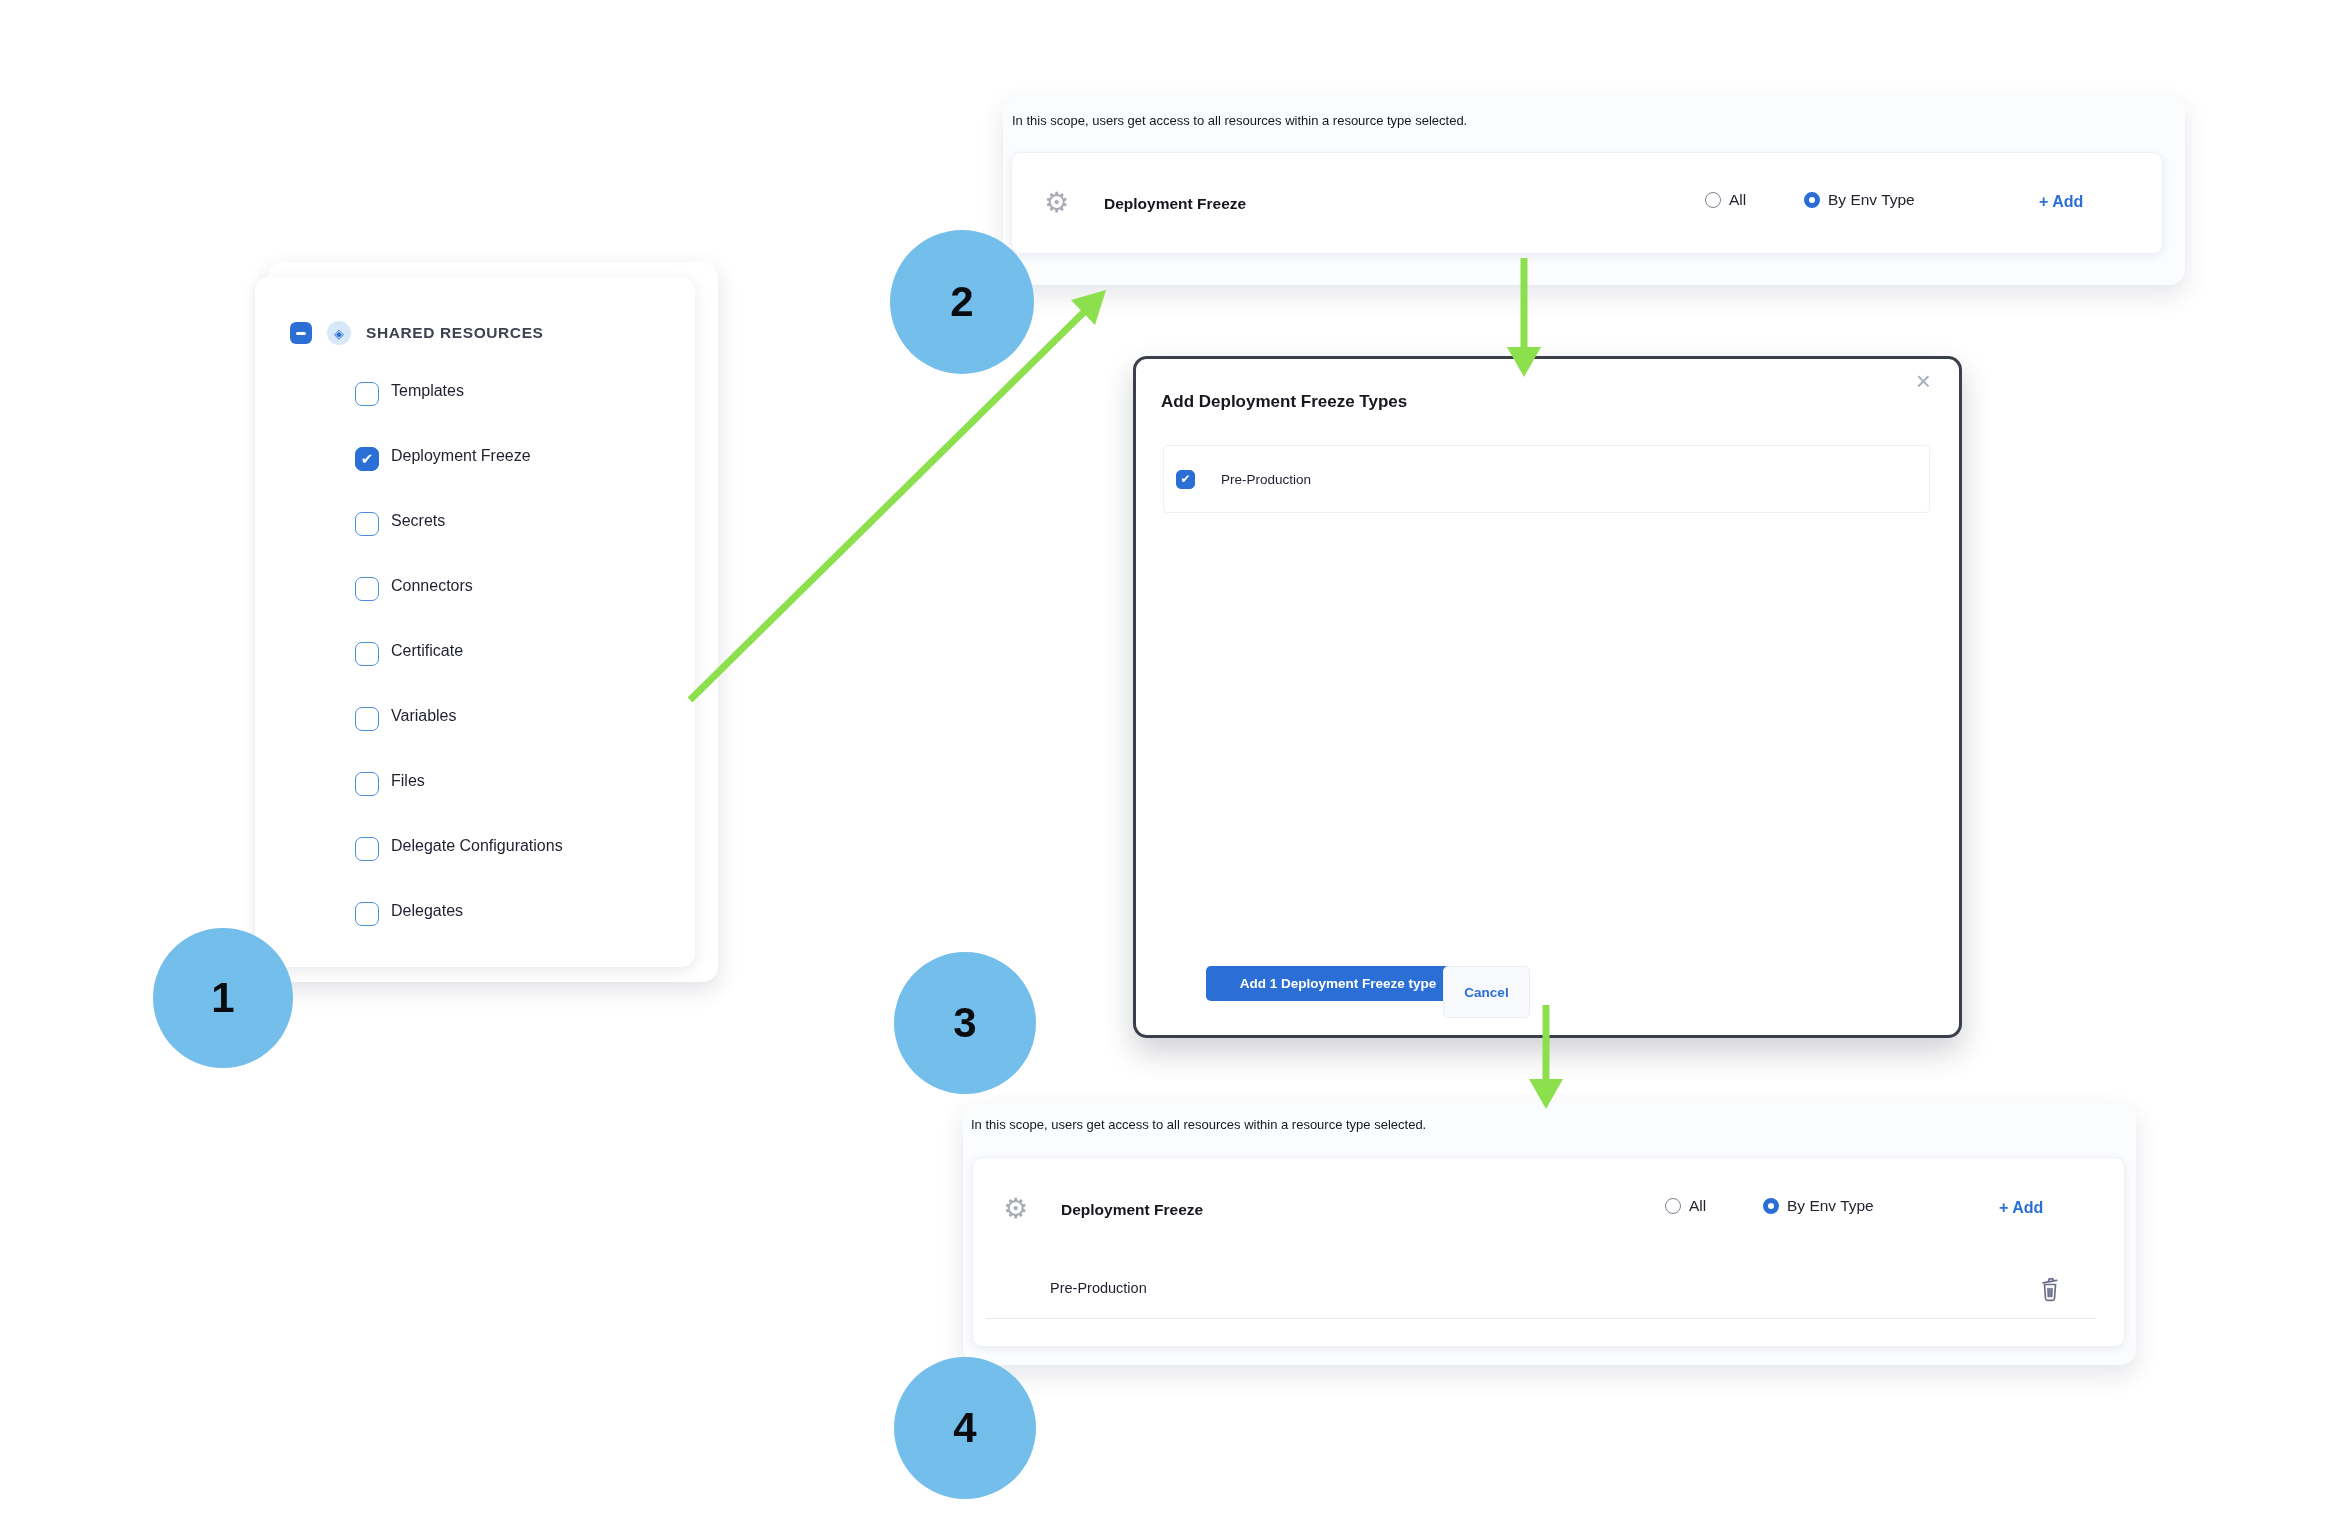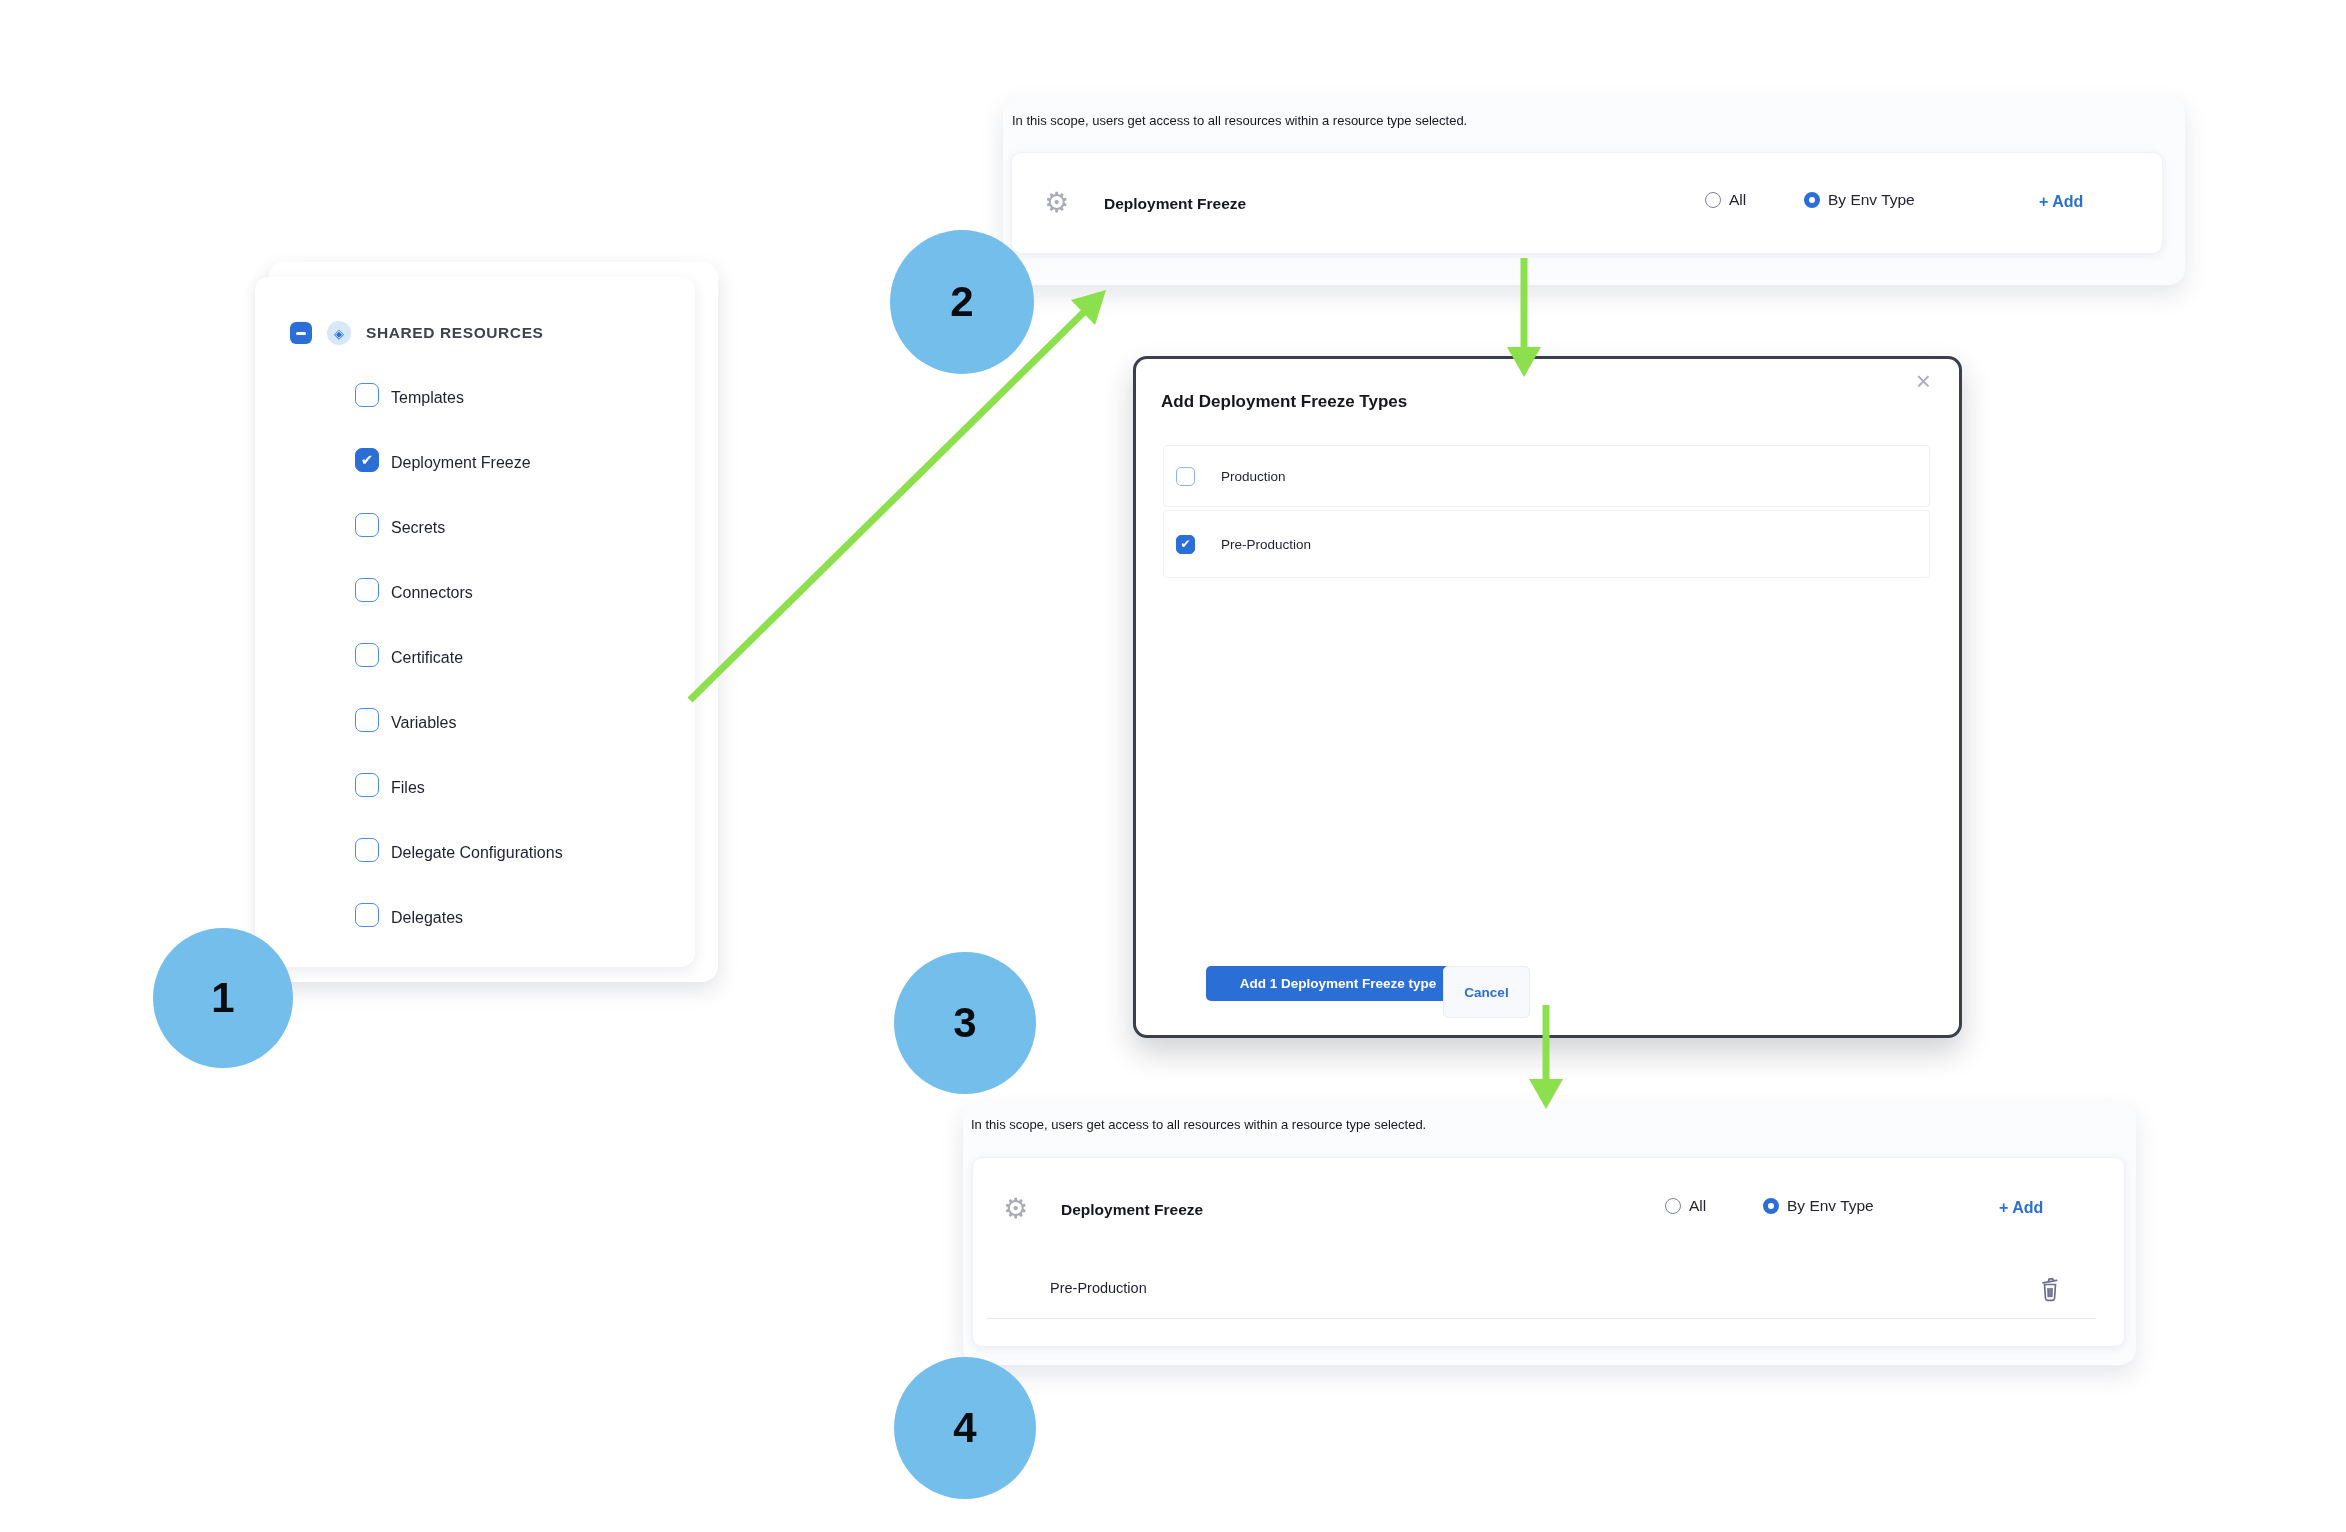--- a/index.html
+++ b/index.html
@@ -13,21 +13,21 @@
   .inner-card{background:#fff;border-radius:10px;border:1px solid #EFF1F6;
               box-shadow:0 2px 8px rgba(40,50,80,.08);}
   .note{font-size:13px;color:#16171f;}
   
   .cb{width:24px;height:24px;border:1.8px solid #4A8CDF;border-radius:7px;background:#fff;
       box-sizing:border-box;display:flex;align-items:center;justify-content:center;
       color:transparent;font-size:15px;flex:0 0 auto;}
   .cb.checked{background:#2B6FD6;border-color:#2B6FD6;color:#fff;}
   .cb.small{width:19px;height:19px;border-radius:5px;border-width:1.5px;border-color:#8FB4E8;font-size:12px;}
   .cb.small.checked{background:#2B6FD6;border-color:#2B6FD6;}
-  .tree-item{display:flex;align-items:flex-end;gap:12px;height:25px;}
+  .tree-item{display:flex;align-items:flex-start;gap:12px;height:25px;}
   .tree-item .lbl{font-size:16px;color:#1f2030;}
   
   .radio{width:16px;height:16px;border-radius:50%;border:1.6px solid #7d8292;background:#fff;
          box-sizing:border-box;flex:0 0 auto;}
   .radio.checked{border:5px solid #2B6FD6;}
   .radio-lbl{font-size:15.5px;color:#23242f;}
   .row-label{font-size:15.5px;font-weight:700;color:#16171f;}
   .add-link{font-size:16px;font-weight:700;color:#2B6FD6;}
   .gear{font-size:28px;line-height:26px;color:#A9ABB6;}
   
@@ -119,24 +119,20 @@
     </div>
     <span class="abs add-link" style="left:1027px;top:40px;">+ Add</span>
   </div>
 </div>
 
 <div class="abs modal" style="left:1133px;top:356px;width:829px;height:682px;">
   <span class="abs modal-title" style="left:25px;top:33px;">Add Deployment Freeze Types</span>
   <span class="abs close-x" style="right:28px;top:11px;">×</span>
 
   <div class="abs" style="left:27px;top:86px;width:767px;display:flex;flex-direction:column;gap:3px;">
-    <div class="modal-row" style="height:62px;">
-      <span class="cb small">✔</span>
-      <span class="lbl">Production</span>
-    </div>
     <div class="modal-row" style="height:68px;">
       <span class="cb small checked">✔</span>
       <span class="lbl">Pre-Production</span>
     </div>
   </div>
 
   <button class="abs btn-primary" style="left:30px;top:607px;width:264px;margin-left:40px;">Add 1 Deployment Freeze type</button>
   <button class="abs btn-secondary" style="left:307px;top:607px;width:87px;">Cancel</button>
 </div>
 

